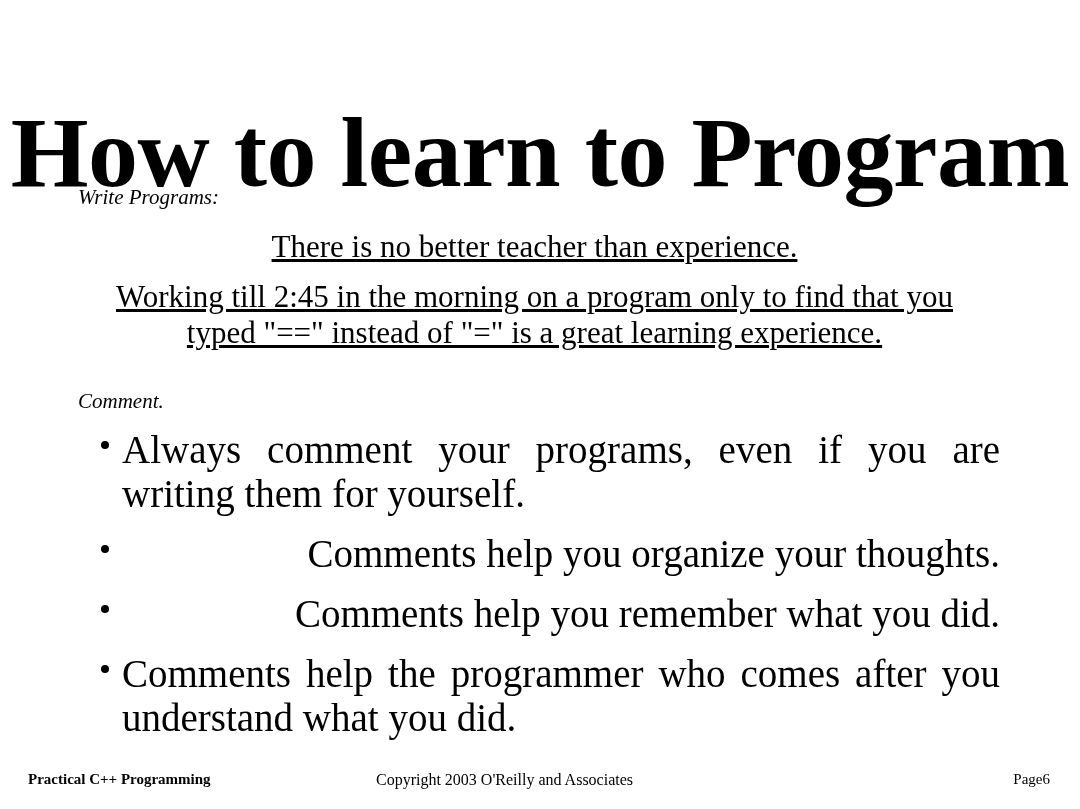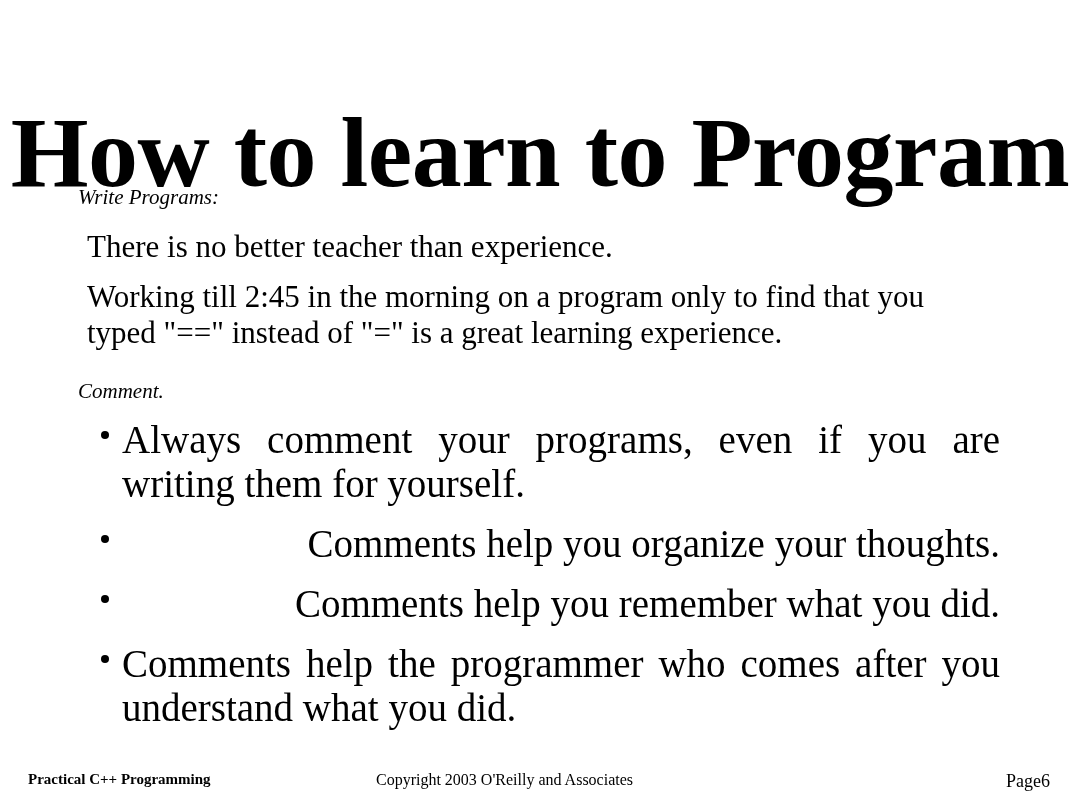--- a/index.html
+++ b/index.html
@@ -48,30 +48,31 @@
     font-size: 21px;
     line-height: 1.12;
     margin-left: 78px;
     margin-right: 80px;
     color: #000000;
   }
 
   .sub-para {
     font-size: 31px;
     line-height: 1.16;
-    margin-left: 87px;
+    margin-left: 109px;
     margin-right: 120px;
-    text-align: left;
+    text-align: center;
     color: #000000;
+    text-decoration: underline;
   }
   .sub-para.first { margin-top: 19px; }
   .sub-para.second { margin-top: 15px; }
 
   #comment-heading {
-    margin-top: 29px;
+    margin-top: 39px;
   }
 
   
   #bullet-list {
     list-style: none;
     margin: 14px 0 0 0;
     padding: 0;
   }
   .bullet-item {
     position: relative;
@@ -124,21 +125,21 @@
     width: 1009px;
     text-align: center;
     font-size: 16px;
     font-weight: normal;
     color: #000000;
   }
   #footer-right {
     position: absolute;
     right: 30px;
     top: 0;
-    font-size: 18px;
+    font-size: 15px;
     font-weight: normal;
     color: #000000;
     white-space: nowrap;
   }
 </style>
 </head>
 <body>
 
 <div id="slide">
 

